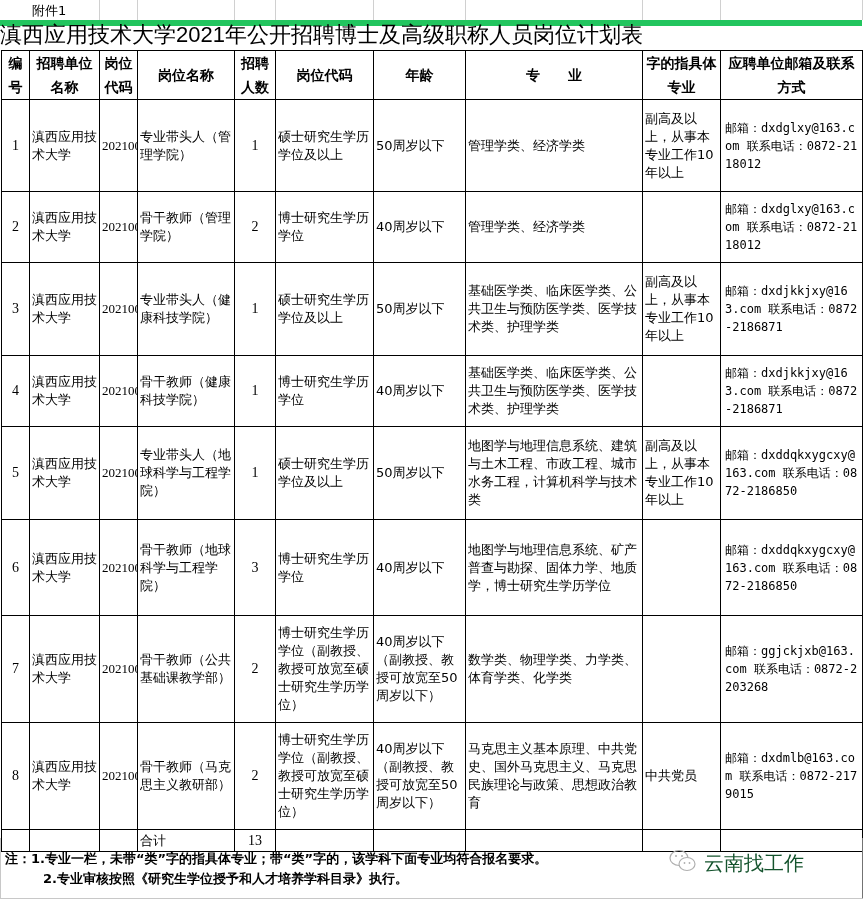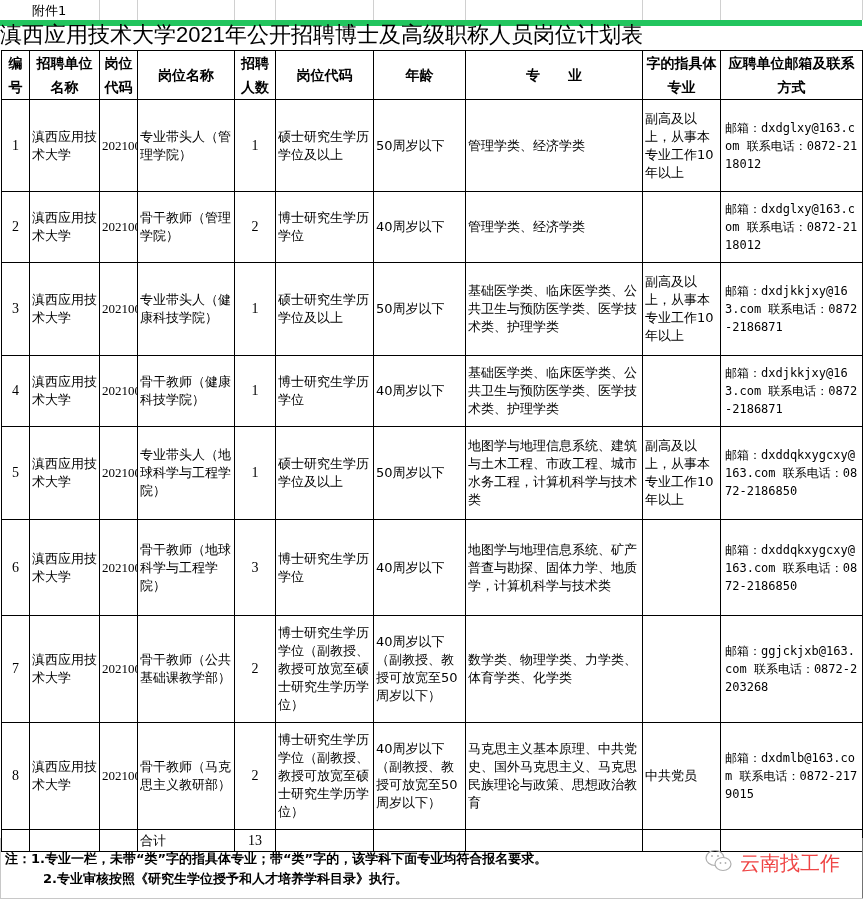--- a/index.html
+++ b/index.html
@@ -14,21 +14,21 @@
   table.plan { position:absolute; left:1px; top:50px; border-collapse:collapse; table-layout:fixed; width:861px; }
   table.plan td, table.plan th { border:1px solid #000; padding:0 2px; font-size:13px; line-height:18px; vertical-align:middle; overflow:hidden; }
   table.plan th { font-weight:bold; font-size:14px; line-height:24px; text-align:center; height:34px; }
   table.plan td.c { text-align:left; }
   table.plan td.l { text-align:left; }
   table.plan td.num { font-family:"Liberation Serif", serif; font-size:14px; text-align:center; }
   table.plan td.code { font-family:"Liberation Serif", serif; font-size:13px; text-align:center; line-height:20px; }
   table.plan td.mono { font-family:"DejaVu Sans Mono","Liberation Mono", monospace; font-size:12px; line-height:18px; text-align:left; word-break:break-all; padding-left:4px; }
   .notes { position:absolute; left:0; top:838px; width:861px; height:60px; border-left:1px solid #c8c8c8; border-right:5px solid #737373; border-bottom:1px solid #c8c8c8; }
   .note { position:absolute; left:4px; font-size:13px; font-weight:bold; white-space:nowrap; }
-  .wm { position:absolute; left:704px; top:848px; display:flex; align-items:center; color:#ef4444; font-size:20px; }
+  .wm { position:absolute; left:668px; top:848px; display:flex; align-items:center; color:#14532d; font-size:20px; }
   .wm svg { margin-right:6px; }
 </style>
 </head>
 <body>
 
 <div class="sheet">
 
   <div class="toprow">
     <div class="gc" style="left:0;width:99px;"></div>
     <div class="gc" style="left:99px;width:38px;"></div>
@@ -133,21 +133,21 @@
         <td class="mono">邮箱：dxddqkxygcxy@163.com 联系电话：0872-2186850</td>
       </tr>
       <tr style="height:96px">
         <td class="num">6</td>
         <td class="l">滇西应用技术大学</td>
         <td class="code">2021006</td>
         <td class="c">骨干教师（地球科学与工程学院）</td>
         <td class="num">3</td>
         <td class="c">博士研究生学历学位</td>
         <td class="c">40周岁以下</td>
-        <td class="l">地图学与地理信息系统、矿产普查与勘探、固体力学、地质学，计算机科学与技术类</td>
+        <td class="l">地图学与地理信息系统、矿产普查与勘探、固体力学、地质学，博士研究生学历学位</td>
         <td class="c"></td>
         <td class="mono">邮箱：dxddqkxygcxy@163.com 联系电话：0872-2186850</td>
       </tr>
       <tr style="height:107px">
         <td class="num">7</td>
         <td class="l">滇西应用技术大学</td>
         <td class="code">2021007</td>
         <td class="c">骨干教师（公共基础课教学部）</td>
         <td class="num">2</td>
         <td class="c">博士研究生学历学位（副教授、教授可放宽至硕士研究生学历学位）</td>

